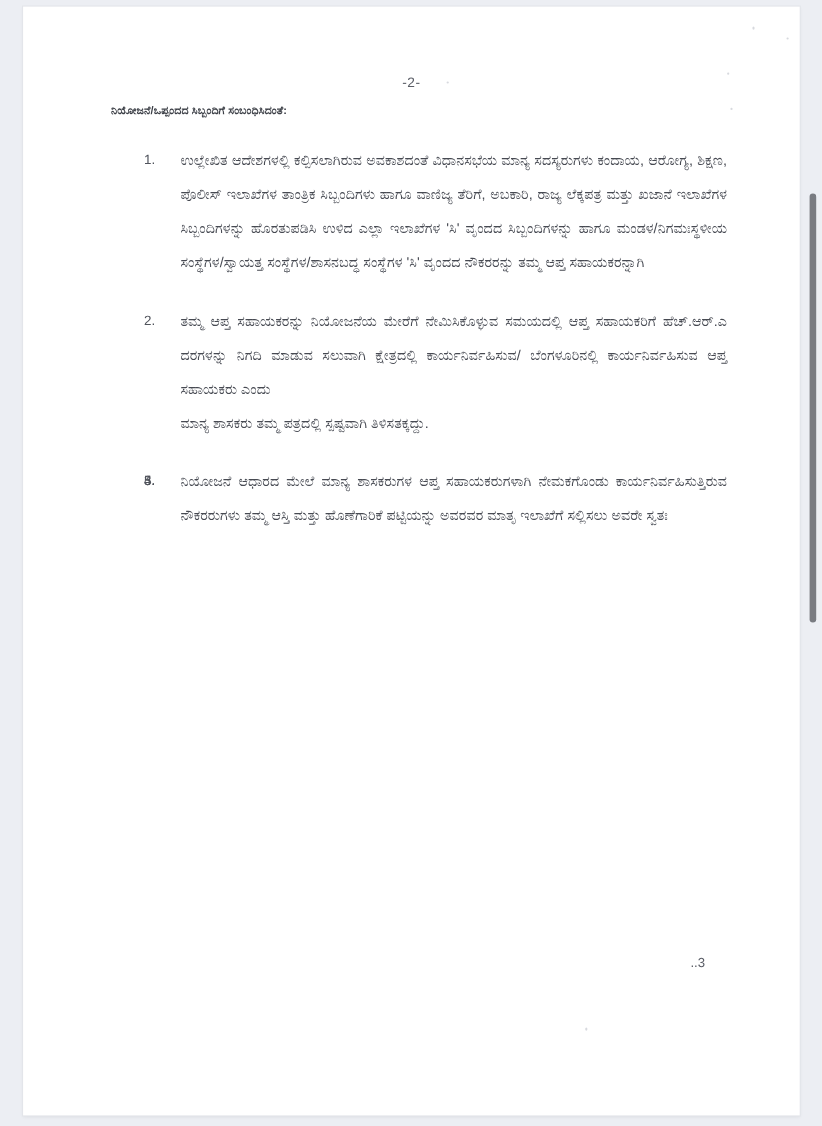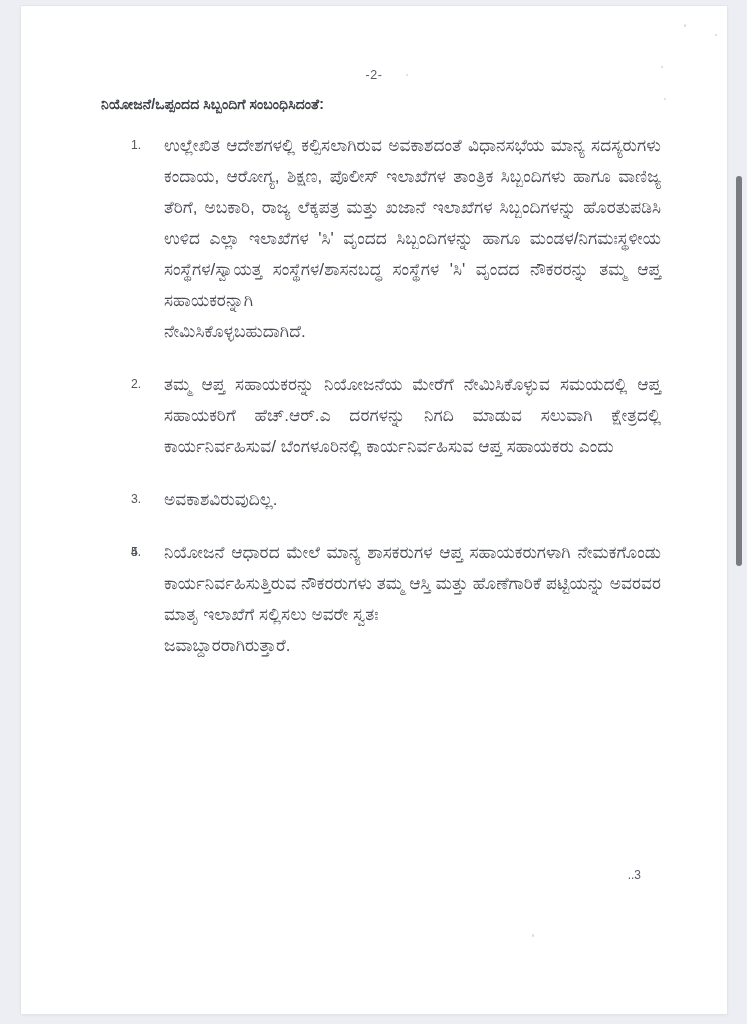--- a/index.html
+++ b/index.html
@@ -57,21 +57,21 @@
     font-size: 12.5px;
     letter-spacing: .5px;
     color: #5b5e66;
     font-family: "Liberation Sans", sans-serif;
   }
 
   .section-heading {
     position: absolute;
     top: 90px;
     left: 80px;
-    font-size: 14px;
+    font-size: 10px;
     font-weight: 700;
     color: #3f4249;
     letter-spacing: .1px;
     white-space: nowrap;
   }
 
   .clause-list {
     position: absolute;
     top: 124px;
     left: 110px;
@@ -87,21 +87,21 @@
   .clause-num {
     position: absolute;
     left: 0;
     top: 0;
     font-size: 12.2px;
     color: #53565e;
     line-height: 31px;
   }
 
   .clause-text {
-    font-size: 17px;
+    font-size: 13px;
     line-height: 31px;
     color: #4a4d55;
     text-align: justify;
     text-justify: inter-word;
     letter-spacing: .05px;
   }
   .clause-text:last-line { text-align: left; }
 
   
   .clause-text > .lastline { display: block; text-align: left; }
@@ -156,49 +156,47 @@
       <div class="page-marker">-2-</div>
 
       <div class="section-heading">ನಿಯೋಜನೆ/ಒಪ್ಪಂದದ ಸಿಬ್ಬಂದಿಗೆ ಸಂಬಂಧಿಸಿದಂತೆ:</div>
 
       <div class="clause-list">
 
         <div class="clause">
           <span class="clause-num">1.</span>
           <div class="clause-text">
             <span>ಉಲ್ಲೇಖಿತ ಆದೇಶಗಳಲ್ಲಿ ಕಲ್ಪಿಸಲಾಗಿರುವ ಅವಕಾಶದಂತೆ ವಿಧಾನಸಭೆಯ ಮಾನ್ಯ ಸದಸ್ಯರುಗಳು ಕಂದಾಯ, ಆರೋಗ್ಯ, ಶಿಕ್ಷಣ, ಪೊಲೀಸ್ ಇಲಾಖೆಗಳ ತಾಂತ್ರಿಕ ಸಿಬ್ಬಂದಿಗಳು ಹಾಗೂ ವಾಣಿಜ್ಯ ತೆರಿಗೆ, ಅಬಕಾರಿ, ರಾಜ್ಯ ಲೆಕ್ಕಪತ್ರ ಮತ್ತು ಖಜಾನೆ ಇಲಾಖೆಗಳ ಸಿಬ್ಬಂದಿಗಳನ್ನು ಹೊರತುಪಡಿಸಿ ಉಳಿದ ಎಲ್ಲಾ ಇಲಾಖೆಗಳ 'ಸಿ' ವೃಂದದ ಸಿಬ್ಬಂದಿಗಳನ್ನು ಹಾಗೂ ಮಂಡಳ/ನಿಗಮಃಸ್ಥಳೀಯ ಸಂಸ್ಥೆಗಳ/ಸ್ವಾಯತ್ತ ಸಂಸ್ಥೆಗಳ/ಶಾಸನಬದ್ಧ ಸಂಸ್ಥೆಗಳ 'ಸಿ' ವೃಂದದ ನೌಕರರನ್ನು ತಮ್ಮ ಆಪ್ತ ಸಹಾಯಕರನ್ನಾಗಿ</span>
-            <span class="lastline">ನೇಮಿಸಿಕೊಳ್ಳಬಹುದಾಗಿದೆ.</span>
           </div>
         </div>
 
         <div class="clause">
           <span class="clause-num">2.</span>
           <div class="clause-text">
             <span>ತಮ್ಮ ಆಪ್ತ ಸಹಾಯಕರನ್ನು ನಿಯೋಜನೆಯ ಮೇರೆಗೆ ನೇಮಿಸಿಕೊಳ್ಳುವ ಸಮಯದಲ್ಲಿ ಆಪ್ತ ಸಹಾಯಕರಿಗೆ ಹೆಚ್.ಆರ್.ಎ ದರಗಳನ್ನು ನಿಗದಿ ಮಾಡುವ ಸಲುವಾಗಿ ಕ್ಷೇತ್ರದಲ್ಲಿ ಕಾರ್ಯನಿರ್ವಹಿಸುವ/ ಬೆಂಗಳೂರಿನಲ್ಲಿ ಕಾರ್ಯನಿರ್ವಹಿಸುವ ಆಪ್ತ ಸಹಾಯಕರು ಎಂದು</span>
+            <span class="lastline">ಮಾನ್ಯ ಶಾಸಕರು ತಮ್ಮ ಪತ್ರದಲ್ಲಿ ಸ್ಪಷ್ಟವಾಗಿ ತಿಳಿಸತಕ್ಕದ್ದು.</span>
           </div>
         </div>
 
         <div class="clause">
           <span class="clause-num">3.</span>
           <div class="clause-text">
-            <span class="lastline">ಅವಕಾಶವಿರುವುದಿಲ್ಲ.</span>
           </div>
         </div>
 
         <div class="clause">
           <span class="clause-num">4.</span>
           <div class="clause-text">
           </div>
         </div>
 
         <div class="clause">
           <span class="clause-num">5.</span>
           <div class="clause-text">
             <span>ನಿಯೋಜನೆ ಆಧಾರದ ಮೇಲೆ ಮಾನ್ಯ ಶಾಸಕರುಗಳ ಆಪ್ತ ಸಹಾಯಕರುಗಳಾಗಿ ನೇಮಕಗೊಂಡು ಕಾರ್ಯನಿರ್ವಹಿಸುತ್ತಿರುವ ನೌಕರರುಗಳು ತಮ್ಮ ಆಸ್ತಿ ಮತ್ತು ಹೊಣೆಗಾರಿಕೆ ಪಟ್ಟಿಯನ್ನು ಅವರವರ ಮಾತೃ ಇಲಾಖೆಗೆ ಸಲ್ಲಿಸಲು ಅವರೇ ಸ್ವತಃ</span>
-            <span class="lastline">ಜವಾಬ್ದಾರರಾಗಿರುತ್ತಾರೆ.</span>
           </div>
         </div>
 
       </div>
 
       <div class="page-footer">..3</div>
 
     </div>
   </div>
 

